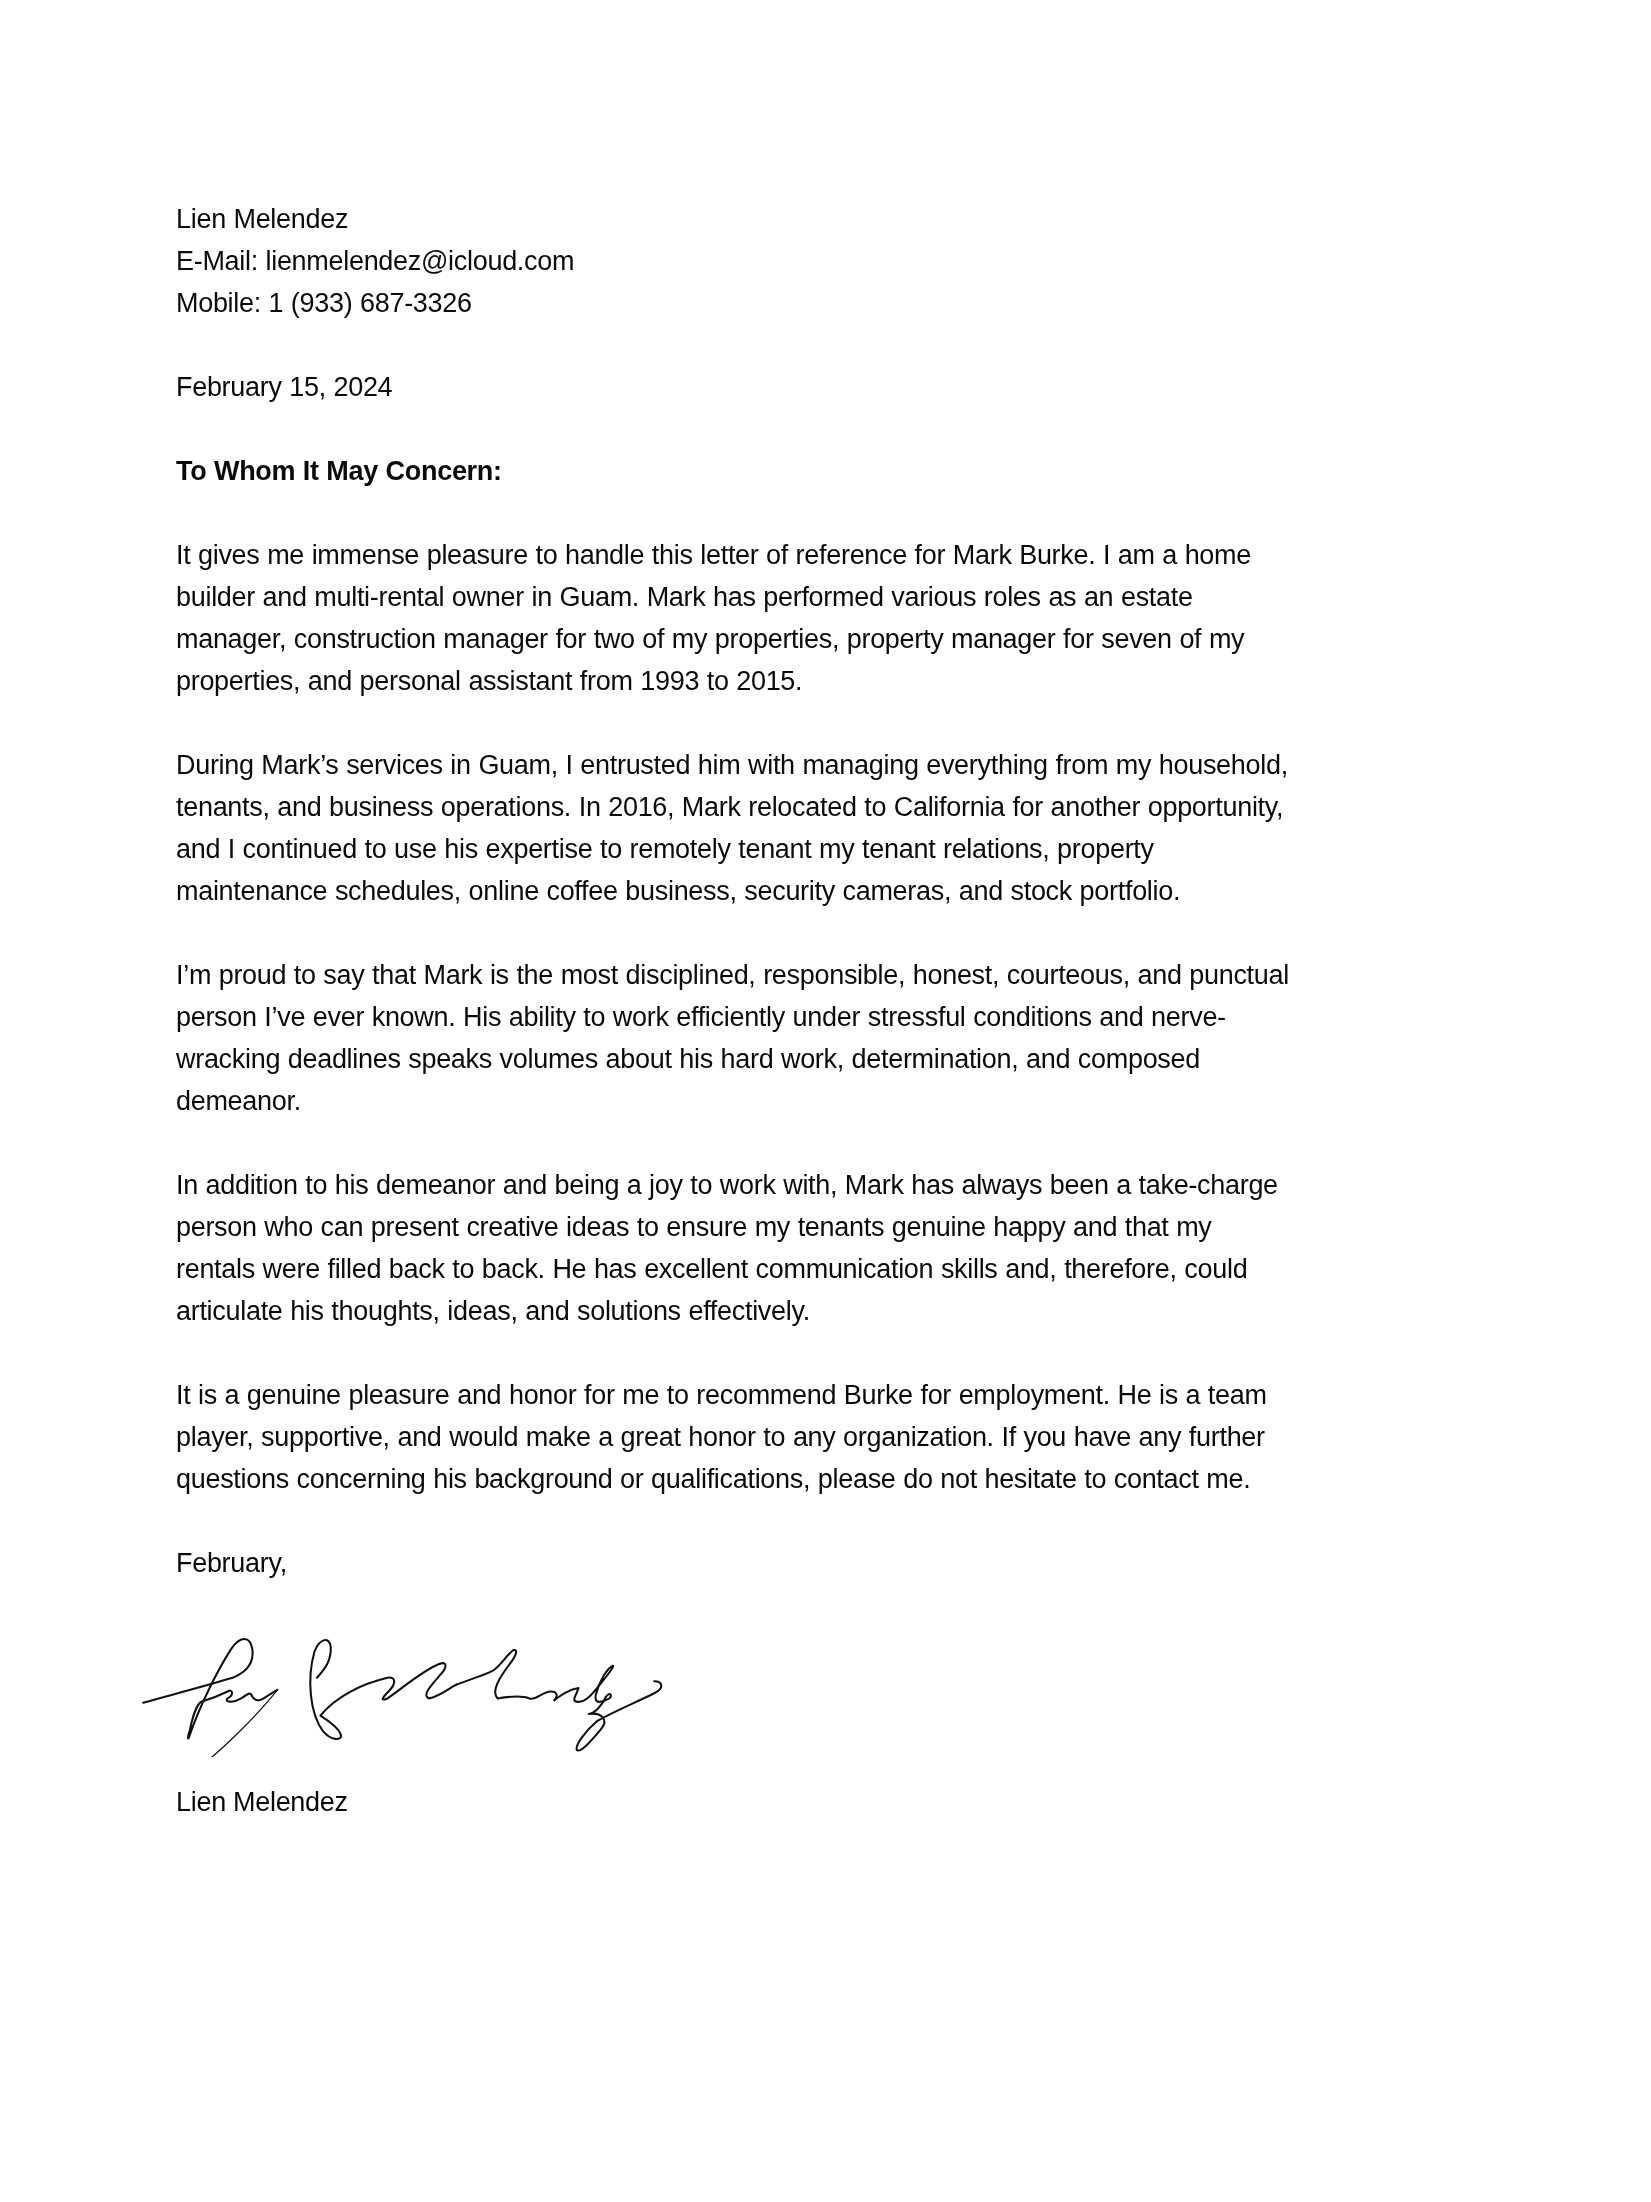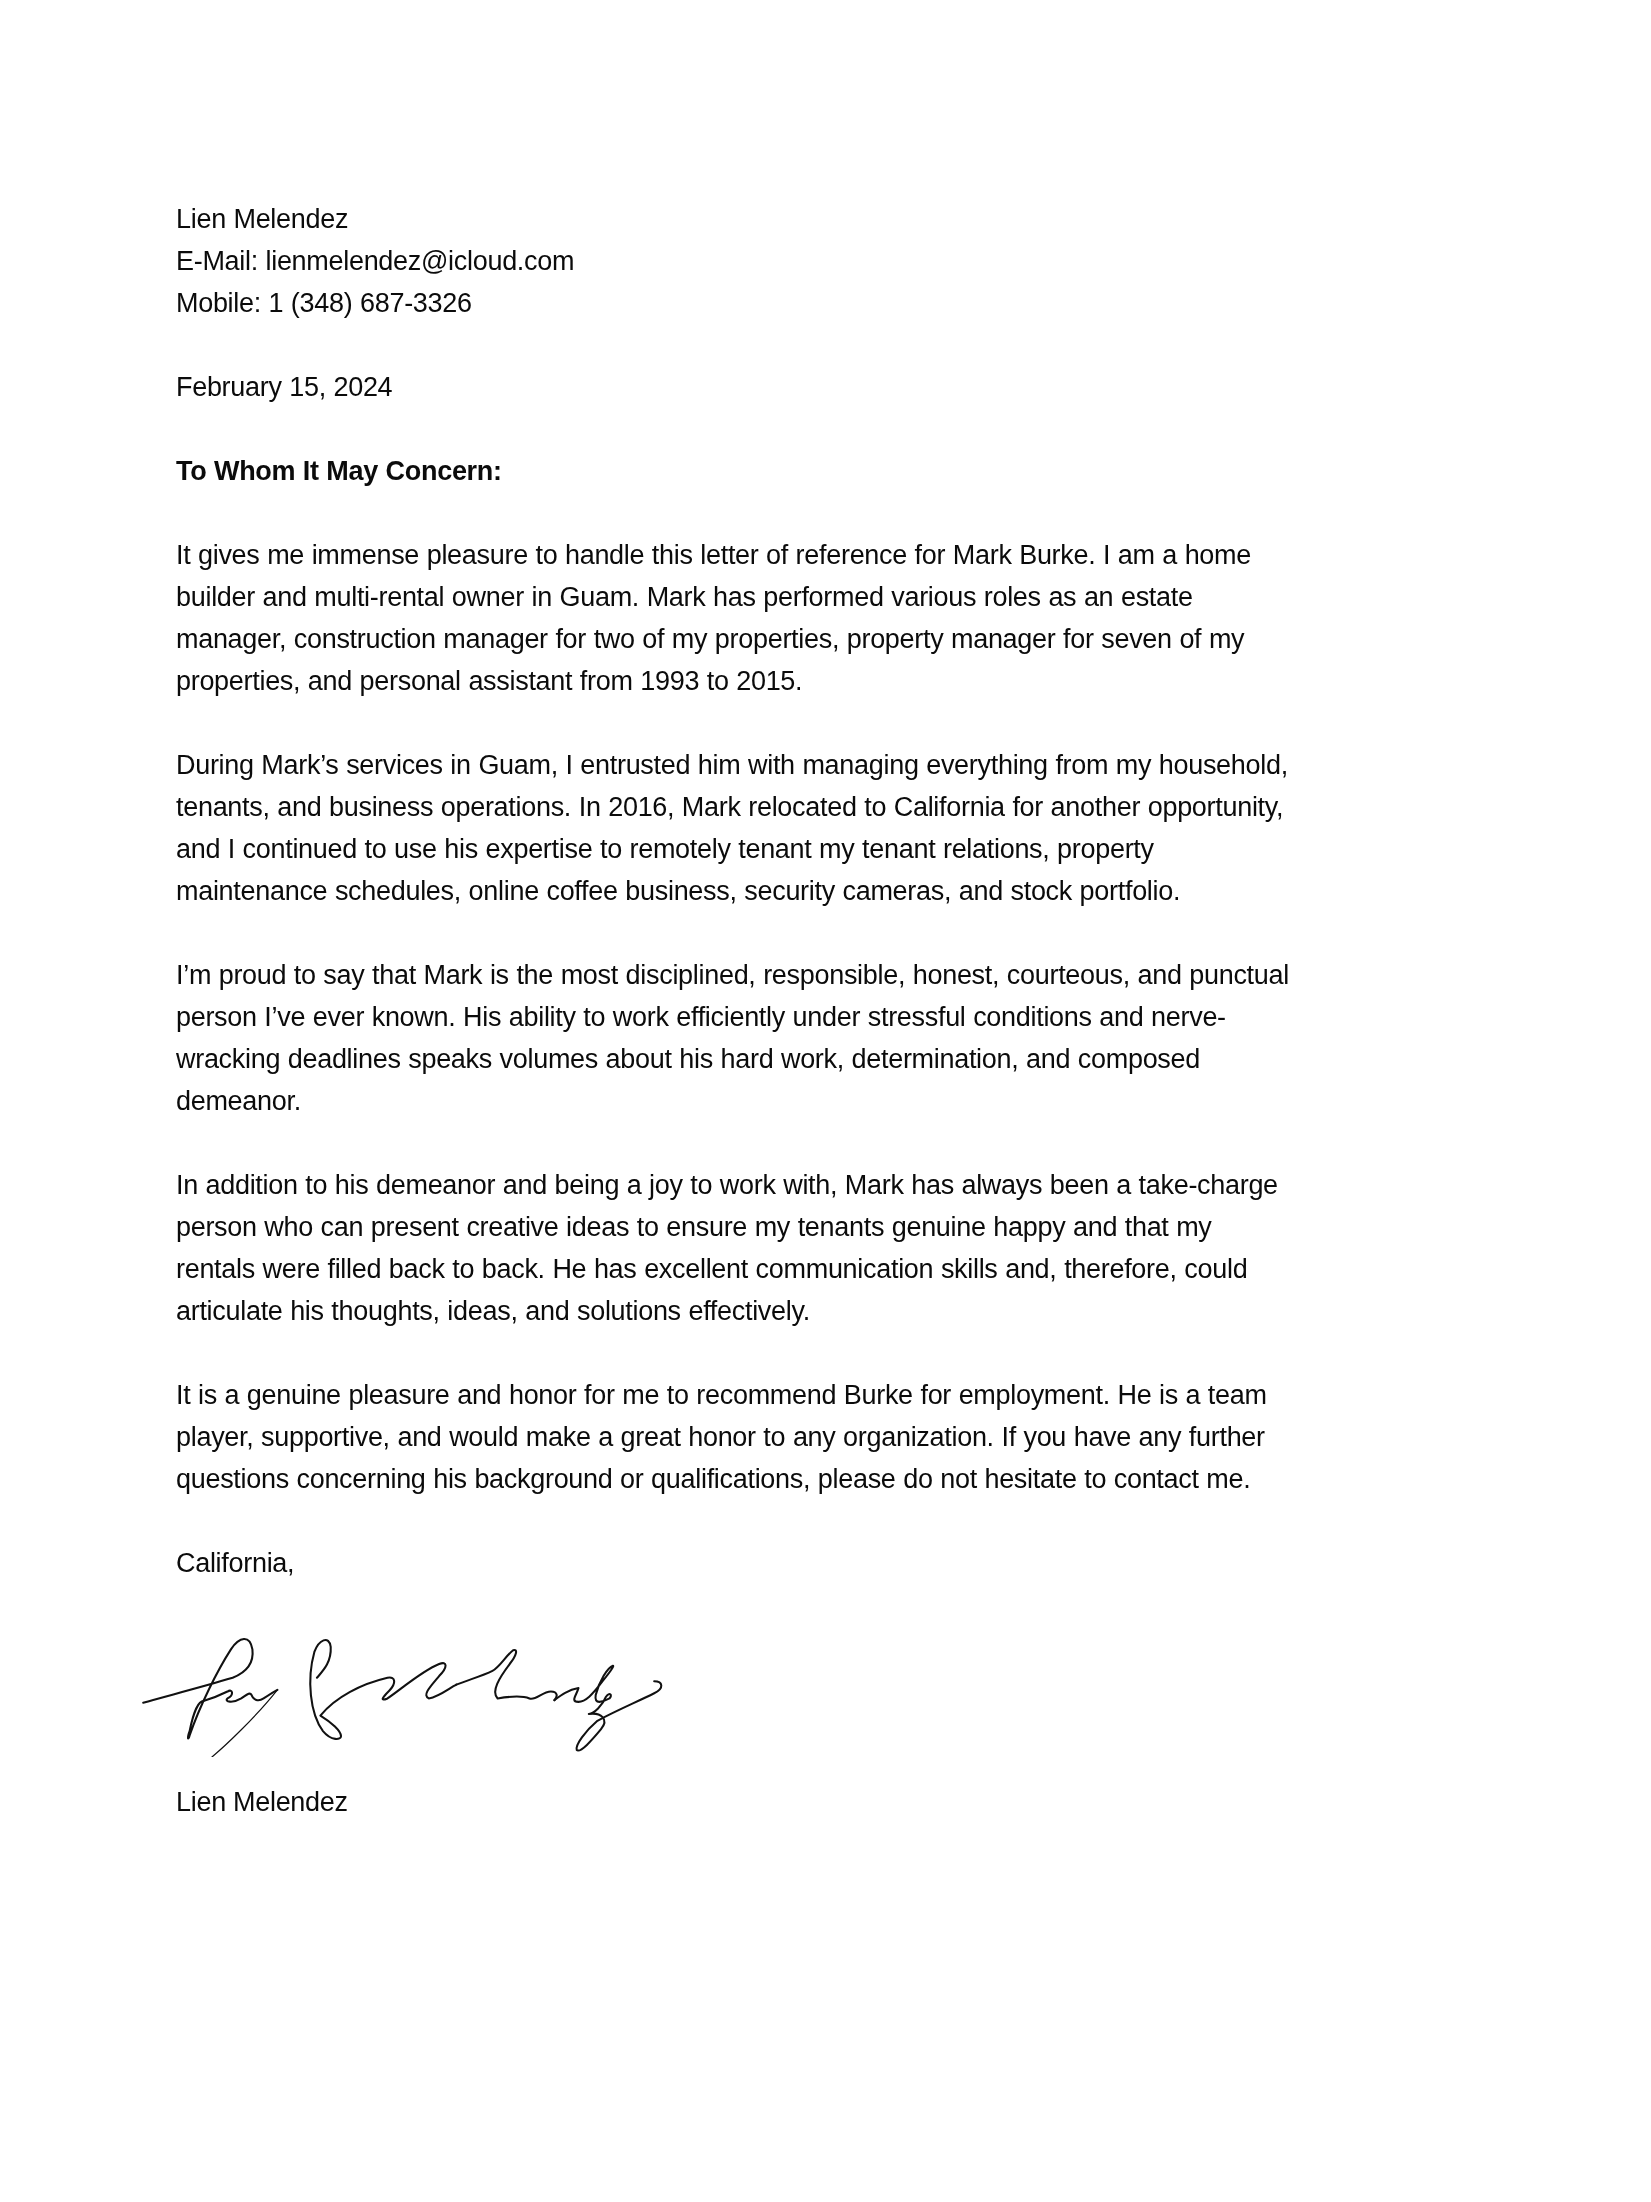--- a/index.html
+++ b/index.html
@@ -27,21 +27,21 @@
     color: #0b0b0b; line-height: 42px; white-space: nowrap;
   }
 </style>
 </head>
 <body>
 
 <div class="page">
   <div class="text">
     <span class="line">Lien Melendez</span>
     <span class="line">E-Mail: lienmelendez@icloud.com</span>
-    <span class="line">Mobile: 1 (348) 687-3326</span>
+    <span class="line">Mobile: 1 (933) 687-3326</span>
     <span class="blank"></span>
     <span class="line">February 15, 2024</span>
     <span class="blank"></span>
     <span class="line bold">To Whom It May Concern:</span>
     <span class="blank"></span>
 
     <div>
       <span class="line">It gives me immense pleasure to handle this letter of reference for Mark Burke. I am a home</span>
       <span class="line">builder and multi-rental owner in Guam. Mark has performed various roles as an estate</span>
       <span class="line">manager, construction manager for two of my properties, property manager for seven of my</span>
@@ -73,21 +73,21 @@
     </div>
     <span class="blank"></span>
 
     <div>
       <span class="line">It is a genuine pleasure and honor for me to recommend Burke for employment. He is a team</span>
       <span class="line">player, supportive, and would make a great honor to any organization. If you have any further</span>
       <span class="line">questions concerning his background or qualifications, please do not hesitate to contact me.</span>
     </div>
     <span class="blank"></span>
 
-    <span class="line">California,</span>
+    <span class="line">February,</span>
   </div>
 
   <svg class="signature" viewBox="0 0 630 180" xmlns="http://www.w3.org/2000/svg">
 
     <path stroke-width="2.4" d="M6 117 C30 110 70 100 110 88 C125 82 135 72 133 55 C130 38 118 40 108 55 C92 80 72 120 60 155 C58 162 57 158 60 150 C64 130 70 115 76 115"></path>
     <path stroke-width="2.4" d="M76 115 C86 112 96 108 104 104 C110 100 112 108 104 112 C100 116 110 118 120 112 C126 108 130 104 132 108 C134 114 140 116 146 112 C152 108 158 104 162 102"></path>
     <path stroke-width="1.4" d="M162 102 C140 130 100 170 76 188"></path>
 
     <path stroke-width="2.4" d="M208 88 C215 80 225 70 224 52 C222 38 210 44 205 58 C196 90 200 130 215 150 C225 162 236 160 236 156 C236 150 225 140 212 132 C230 110 260 95 290 88 C300 86 300 95 292 103 C285 110 280 116 290 112 C305 102 330 80 350 72 C360 68 360 76 350 86 C340 98 330 108 338 112 C350 110 362 100 370 96"></path>
 

